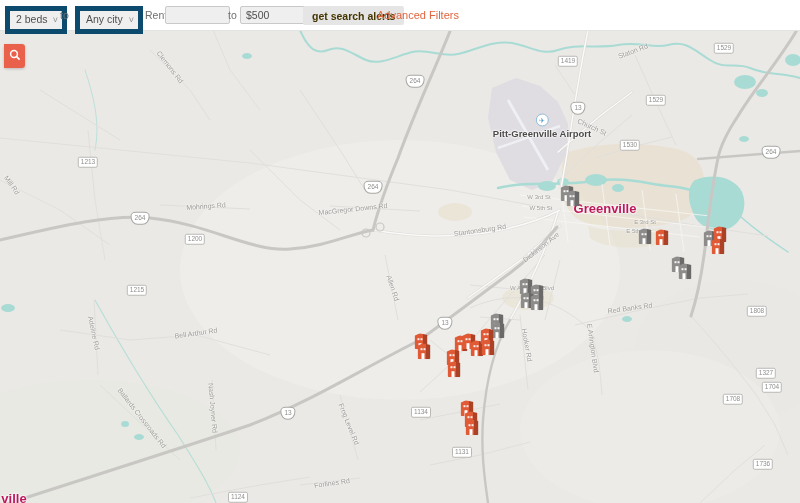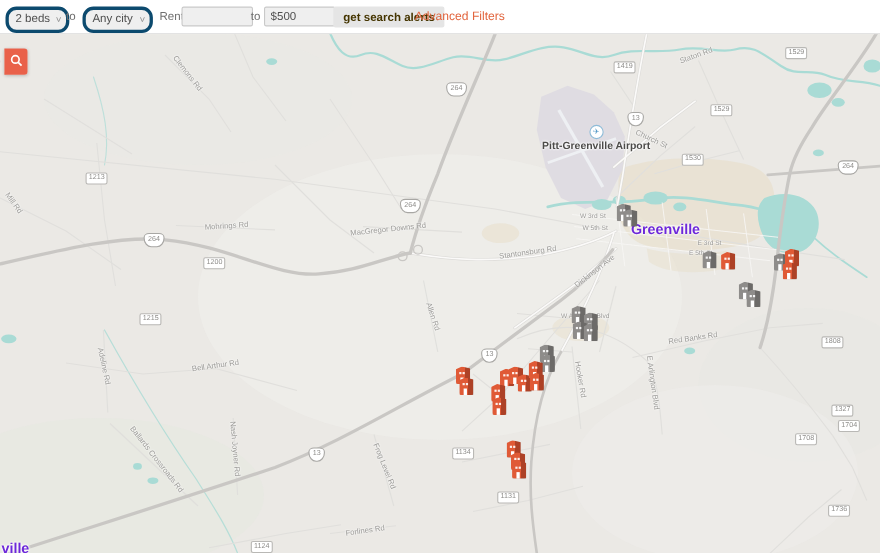--- a/index.html
+++ b/index.html
@@ -1,19 +1,19 @@
 <!DOCTYPE html>
 <html><head>
 <meta charset="utf-8">
 <style>
   html,body{margin:0;padding:0;background:#fff;}
   #app{position:relative;width:800px;height:503px;overflow:hidden;font-family:"Liberation Sans",sans-serif;background:#fff;}
   
   #filterbar{position:absolute;top:0;left:0;width:800px;height:30px;background:#fff;border-bottom:1px solid #e3e3e3;z-index:40;}
-  .fsel{position:absolute;top:6px;height:18px;background:#efefef;border:3px solid #0c4a6e;border-radius:10px;
+  .fsel{position:absolute;top:6px;height:18px;background:#efefef;border:5px solid #0c4a6e;border-radius:0;
         font-size:10.5px;color:#4f4f4f;line-height:16px;padding:0 14px 0 6px;cursor:pointer;}
   .fsel::after{content:"\02C5";position:absolute;right:4px;top:1px;font-size:9px;color:#8a8a8a;}
   .flabel{position:absolute;top:9px;font-size:10.5px;color:#6f6f6f;}
   .finput{position:absolute;top:6px;height:16px;width:53px;background:#efefef;border:1px solid #c9c9c9;border-radius:2px;
         font-size:10.5px;color:#4f4f4f;padding:0 5px;font-family:"Liberation Sans",sans-serif;}
   #alertsBtn{position:absolute;left:303px;top:6px;height:19px;background:#e5e5e5;border:none;border-radius:2px;
         font-size:10.5px;font-weight:bold;color:#453501;padding:0 9px;cursor:pointer;font-family:"Liberation Sans",sans-serif;}
   #advLink{position:absolute;left:377px;top:9px;font-size:11px;color:#e2653e;text-decoration:none;cursor:pointer;}
   
   #searchbox{position:absolute;left:4px;top:44px;z-index:30;display:flex;box-shadow:0 1px 3px rgba(0,0,0,.2);border-radius:3px;}
@@ -24,21 +24,21 @@
   #searchBtn{width:21px;height:24px;background:#e9614a;border:none;border-radius:0 3px 3px 0;cursor:pointer;display:flex;align-items:center;justify-content:center;padding:0;}
   
   #map{position:absolute;top:30px;left:0;width:800px;height:473px;background:#ebe9e5;overflow:hidden;cursor:default;}
   #terrain{position:absolute;top:0;left:0;}
   #overlays{position:absolute;top:0;left:0;width:800px;height:473px;}
   .rl{position:absolute;white-space:nowrap;font-size:7px;color:#9c9b98;text-shadow:0 0 2px #fff,0 0 2px #fff;}
   .sh{position:absolute;transform:translate(-50%,-50%);background:#fff;border:1px solid #b9b8b5;color:#8f8e8b;
       font-size:6.5px;line-height:1;padding:1px 2px;border-radius:2px;white-space:nowrap;}
   .sh.us{border-radius:5px 5px 7px 7px / 4px 4px 8px 8px;border-color:#a8a7a4;padding:2px 3px;}
   .place{position:absolute;transform:translate(-50%,-50%);display:flex;flex-direction:column;align-items:center;white-space:nowrap;}
-  .place .ptext{color:#6d28d9;font-weight:bold;font-size:13px;text-shadow:0 0 2px #fff,0 0 3px #fff,0 0 2px #fff;}
+  .place .ptext{color:#be185d;font-weight:bold;font-size:13px;text-shadow:0 0 2px #fff,0 0 3px #fff,0 0 2px #fff;}
   .place.poi .ptext{font-size:9.5px;color:#4c4b49;}
   .place .air{width:11px;height:11px;border-radius:50%;background:#fff;border:1px solid #8fbcd8;color:#5a9cc8;
       font-size:7px;line-height:11px;text-align:center;margin-bottom:1px;}
   .mk{position:absolute;width:13px;height:16px;transform:translate(-50%,-55%);border-radius:2px;
       clip-path:polygon(0 16%,42% 0,100% 11%,100% 100%,0 100%);
       filter:drop-shadow(1px 1px 1px rgba(0,0,0,.35));}
   .mk.o{background:linear-gradient(90deg,#e05a36 0%,#e05a36 62%,#ad4126 62%);}
   .mk.g{background:linear-gradient(90deg,#8e8c8a 0%,#8e8c8a 62%,#6c6a68 62%);}
   .mk::before{content:"";position:absolute;left:3px;top:5px;width:2px;height:2px;background:rgba(255,255,255,.9);box-shadow:3px 0 0 rgba(255,255,255,.9);}
   .mk::after{content:"";position:absolute;left:4px;bottom:0;width:3px;height:6px;background:#fff;}

